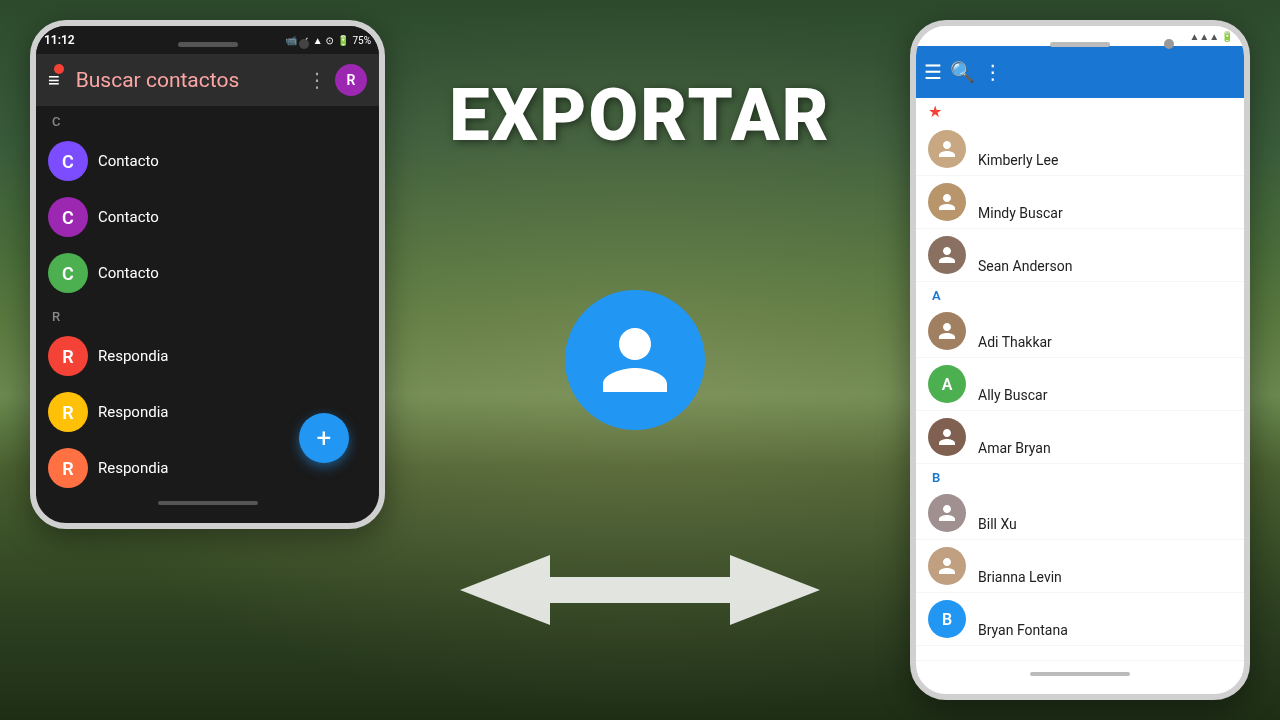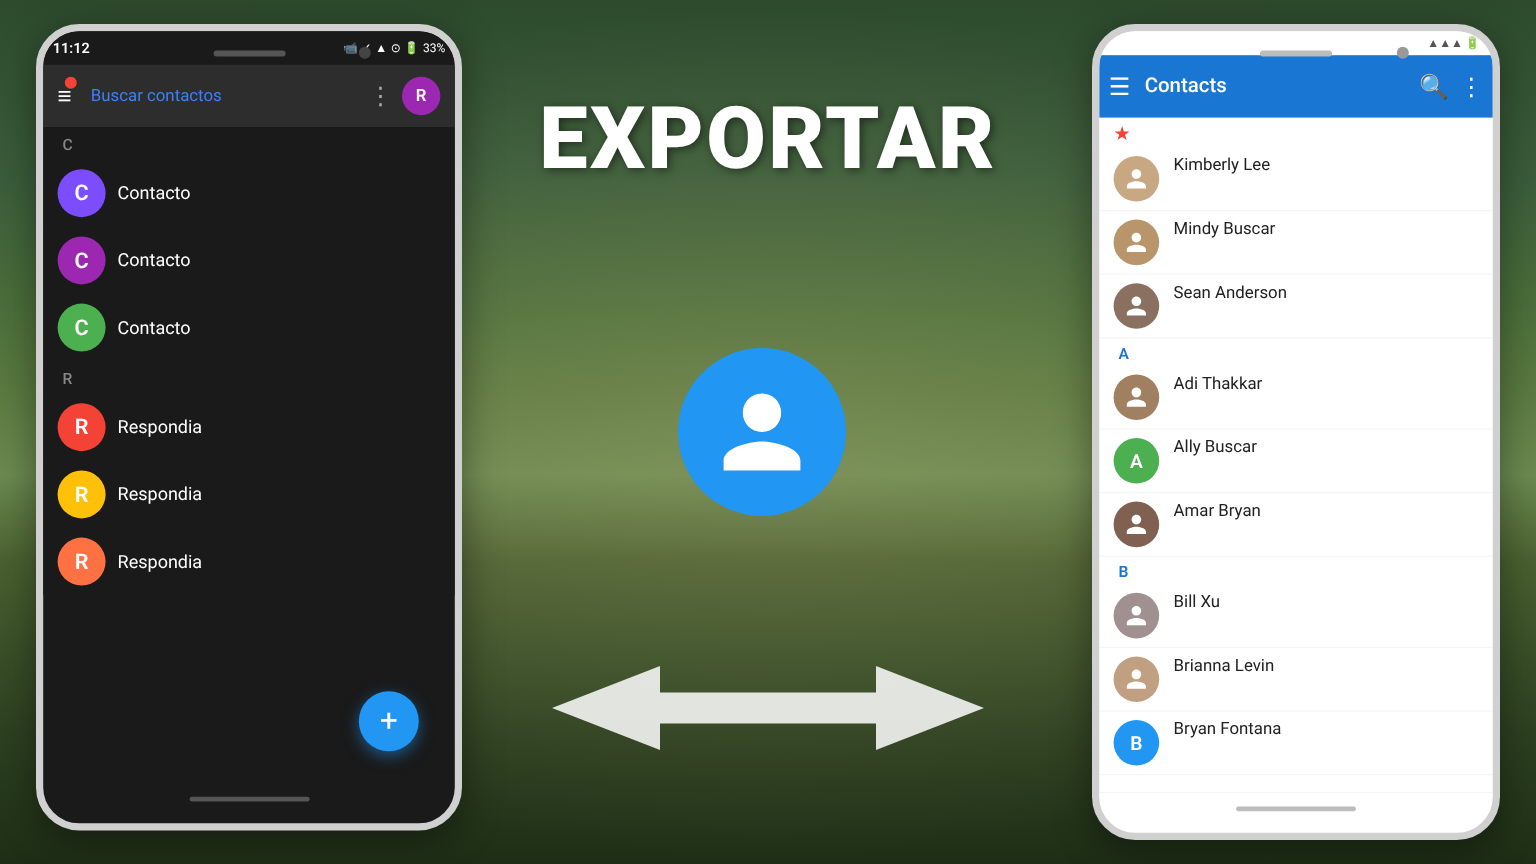--- a/index.html
+++ b/index.html
@@ -91,21 +91,21 @@
       top: 20px;
       background: #f5f5f5;
       border-radius: 36px;
       border: 3px solid #e0e0e0;
       box-shadow: 0 8px 32px rgba(0,0,0,0.4);
       overflow: hidden;
     }
     .phone-left {
       left: 30px;
       width: 355px;
-      height: 672px;
+      height: 509px;
       background: #1a1a1a;
       border: 6px solid #d0d0d0;
     }
     .phone-right {
       right: 30px;
       width: 340px;
       height: 680px;
       background: white;
       border: 6px solid #d0d0d0;
     }
@@ -132,22 +132,22 @@
       align-items: center;
       padding: 0 12px;
       gap: 8px;
     }
     .topbar-left .menu-icon {
       color: white;
       font-size: 20px;
     }
     .topbar-left .search-text {
       flex: 1;
-      color: #3b82f6;
-      font-size: 14px;
+      color: #fca5a5;
+      font-size: 21px;
       padding-left: 8px;
     }
     .topbar-left .more-icon { color: #aaa; font-size: 20px; }
     .topbar-left .avatar {
       width: 32px; height: 32px;
       background: #9C27B0;
       border-radius: 50%;
       display: flex; align-items: center; justify-content: center;
       color: white; font-size: 14px; font-weight: 600;
     }
@@ -253,21 +253,21 @@
       gap: 8px;
       color: white;
     }
     .topbar-right .menu-btn { font-size: 20px; cursor: pointer; }
     .topbar-right .title { flex: 1; font-size: 17px; font-weight: 500; padding-left: 4px; }
     .topbar-right .search-btn, .topbar-right .more-btn { font-size: 20px; }
 
     .contacts-list { overflow: hidden; }
     .contact-item-right {
       display: flex;
-      align-items: flex-start;
+      align-items: flex-end;
       padding: 7px 12px;
       gap: 12px;
       border-bottom: 1px solid #f5f5f5;
     }
     .contact-avatar-right {
       width: 38px; height: 38px;
       border-radius: 50%;
       background: #ddd;
       overflow: hidden;
       flex-shrink: 0;
@@ -315,21 +315,21 @@
   <div class="camera"></div>
 
   <div class="status-bar-left">
     <span class="time">11:12</span>
     <div class="status-icons">
       <span>📹</span>
       <span>✓</span>
       <span>▲</span>
       <span>⊙</span>
       <span>🔋</span>
-      <span>33%</span>
+      <span>75%</span>
     </div>
   </div>
 
   <div class="topbar-left">
     <div class="notif-badge menu-icon">≡</div>
     <span class="search-text">Buscar contactos</span>
     <span class="more-icon">⋮</span>
     <div class="avatar">R</div>
   </div>
 
@@ -368,21 +368,20 @@
 <div class="phone phone-right">
   <div class="speaker"></div>
   <div class="camera"></div>
 
   <div style="height:20px; background:white; display:flex; align-items:center; justify-content:flex-end; padding-right:10px; font-size:10px; color:#555;">
     <span>▲▲▲ 🔋</span>
   </div>
 
   <div class="topbar-right">
     <span class="menu-btn">☰</span>
-    <span class="title">Contacts</span>
     <span class="search-btn">🔍</span>
     <span class="more-btn">⋮</span>
   </div>
 
   <div class="contacts-list">
 
     <div style="display:flex;align-items:center;padding:4px 12px 2px;">
       <span style="color:#f44336;font-size:16px;">★</span>
     </div>
 

